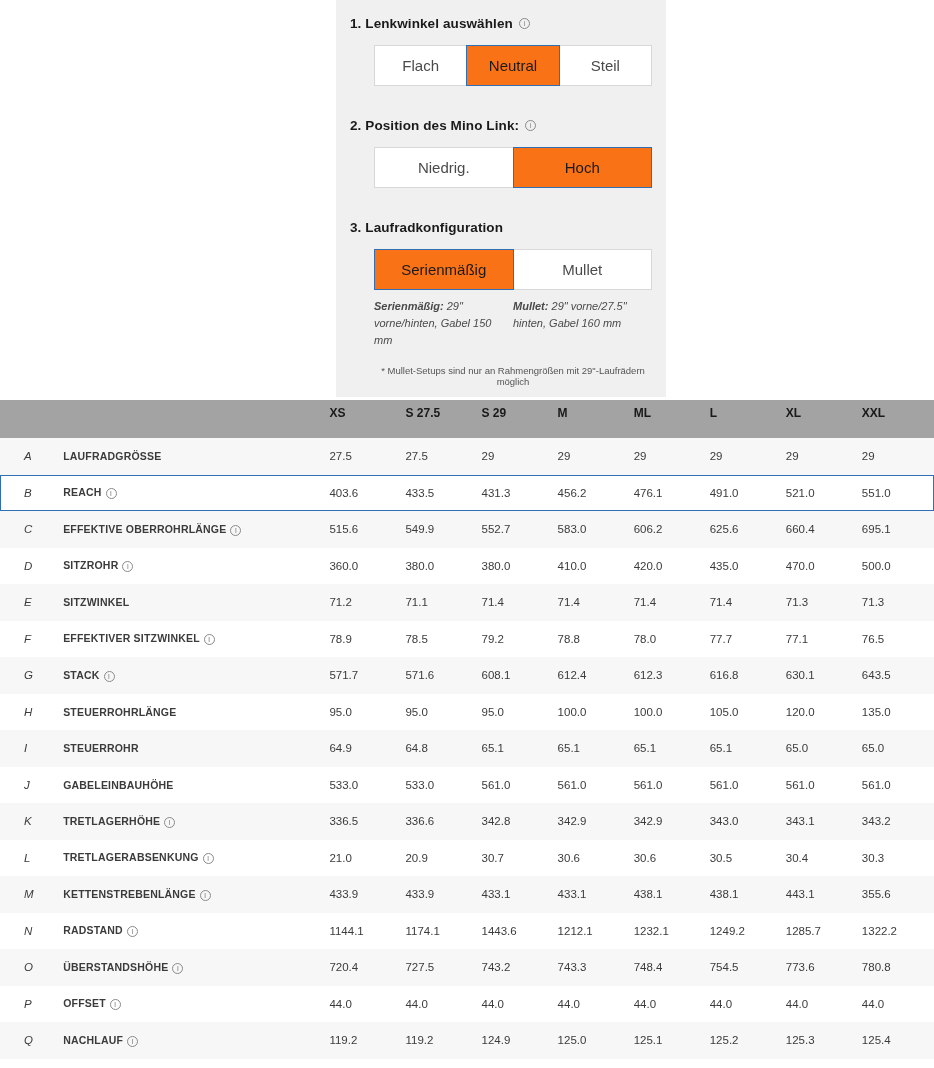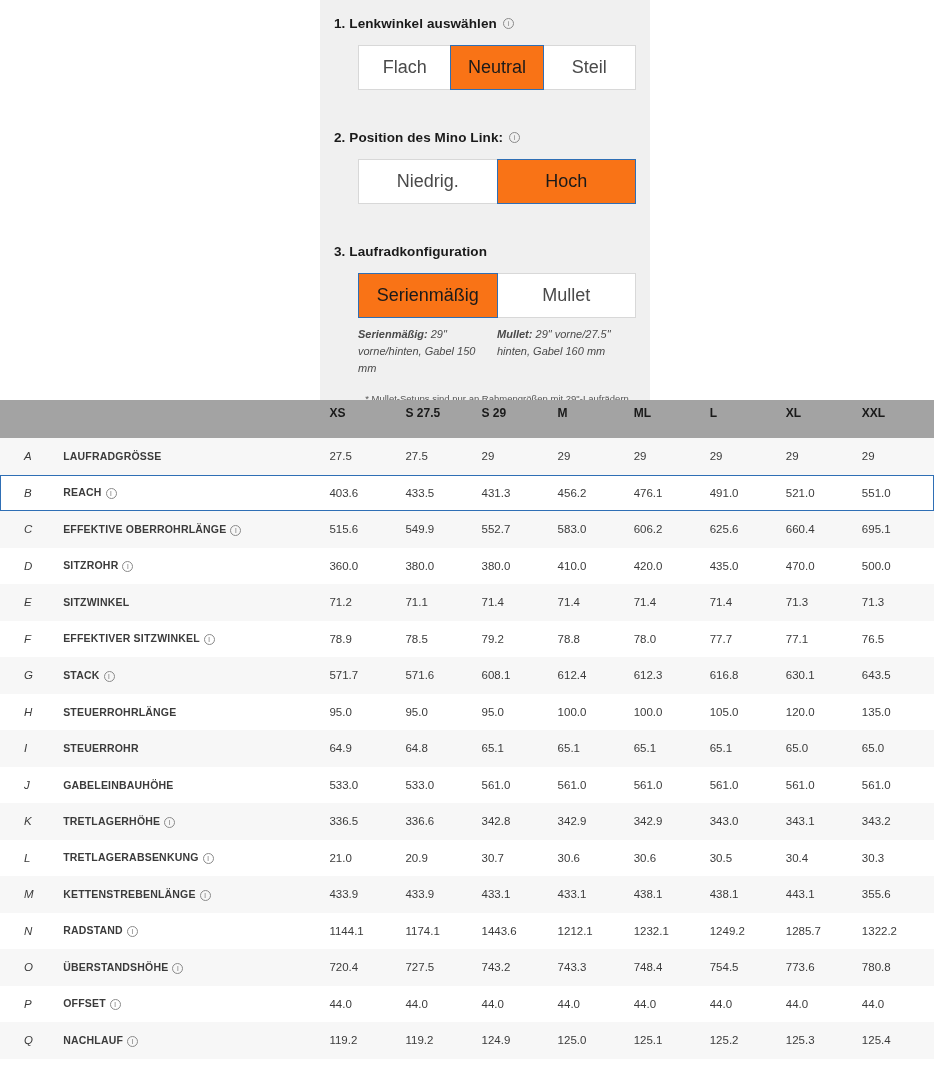--- a/index.html
+++ b/index.html
@@ -13,37 +13,37 @@
     width: 934px;
     height: 1068px;
     position: relative;
     overflow: hidden;
     color: #333333;
   }
 
   
   .configurator {
     position: absolute;
-    left: 320px;
+    left: 336px;
     top: 0;
     width: 330px;
     background: #f0f0f0;
     padding: 16px 14px 10px 14px;
   }
   .cfg-step-title {
     font-size: 13.5px;
     font-weight: bold;
     color: #1a1a1a;
     margin: 0 0 14px 0;
     display: flex;
     align-items: center;
     gap: 6px;
     letter-spacing: 0.1px;
   }
-  .cfg-step-title.second { margin-top: 40px; }
+  .cfg-step-title.second { margin-top: 32px; }
   .info-icon {
     display: inline-block;
     width: 11px;
     height: 11px;
     border: 1px solid #8a8a8a;
     border-radius: 50%;
     color: #8a8a8a;
     font-size: 8px;
     line-height: 9px;
     text-align: center;
@@ -55,21 +55,21 @@
   }
   .seg-group {
     display: flex;
     margin: 0 0 0 24px;
   }
   .seg-btn {
     flex: 1 1 0;
     background: #ffffff;
     border: 1px solid #d8d8d8;
     color: #4a4a4a;
-    font-size: 18px;
+    font-size: 15px;
     text-align: center;
     padding: 11px 4px;
     cursor: pointer;
     margin-left: -1px;
     white-space: nowrap;
   }
   .seg-btn:first-child { margin-left: 0; }
   .seg-btn.active {
     border: 1px solid #2f6fb5;
     color: #1a1a1a;

